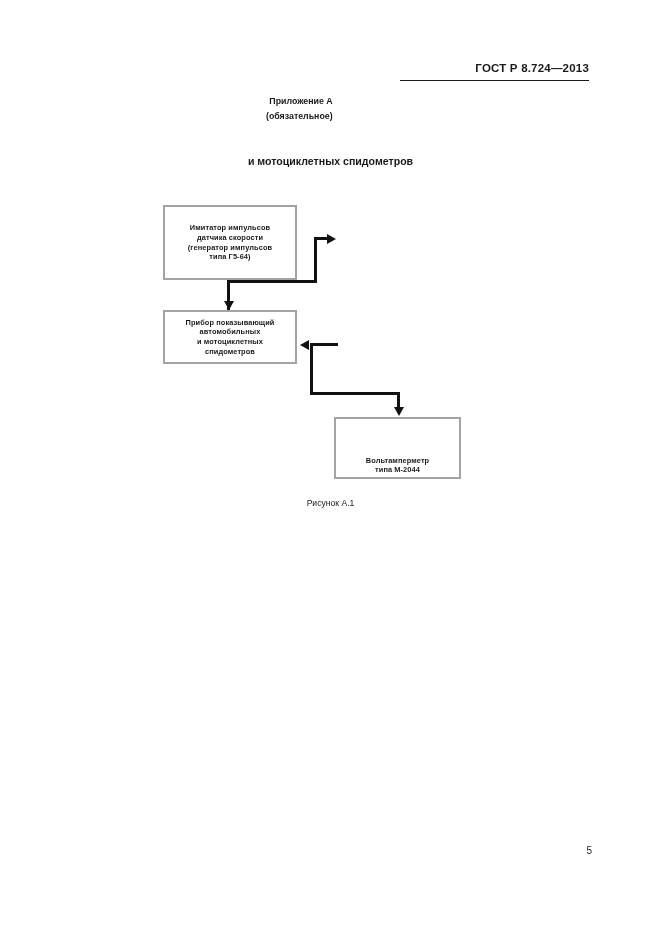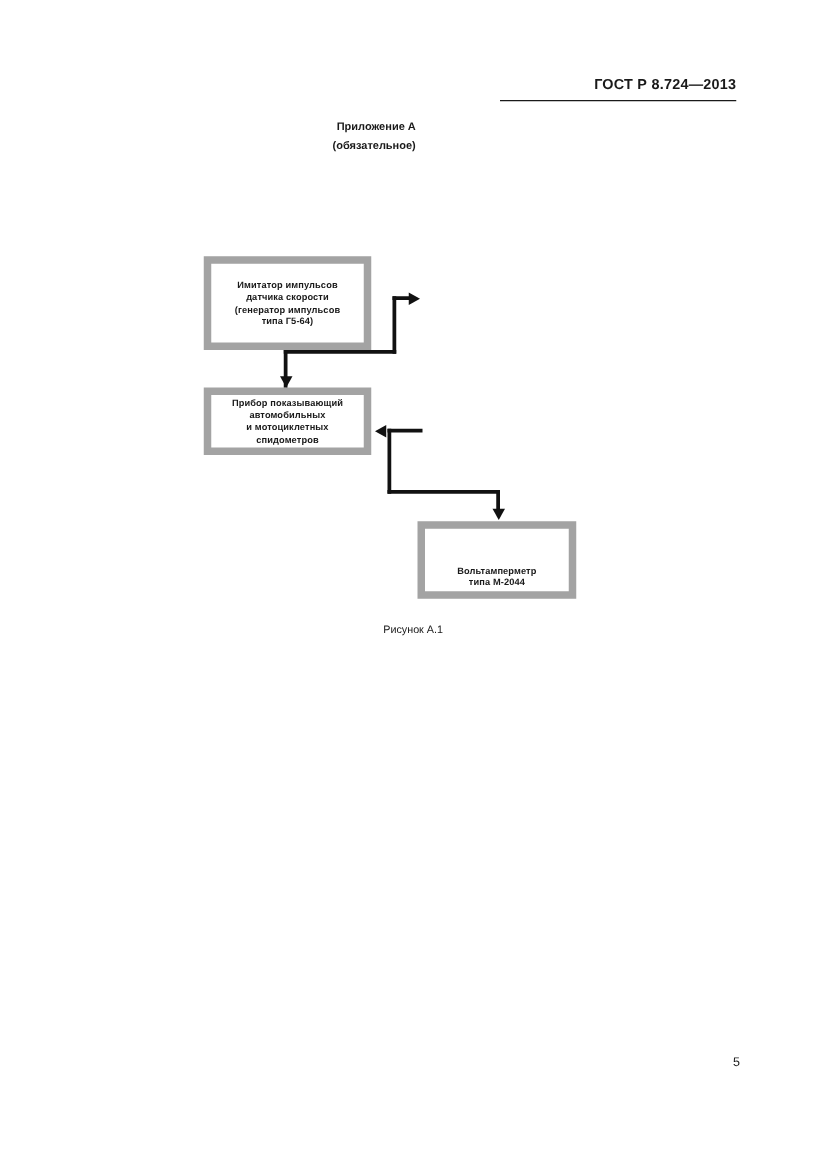--- a/index.html
+++ b/index.html
@@ -61,21 +61,21 @@
   
   .diagram {
     position: absolute;
     top: 195px;
     left: 150px;
     width: 340px;
     height: 300px;
   }
   .node {
     position: absolute;
-    border: 6px solid #a3a3a3;
+    border: 2px solid #a3a3a3;
     background: #ffffff;
     box-sizing: border-box;
     display: flex;
     align-items: center;
     justify-content: center;
     text-align: center;
     font-size: 7.4px;
     font-weight: bold;
     line-height: 9.6px;
     letter-spacing: 0.1px;
@@ -142,20 +142,21 @@
 
 <div class="doc-header">ГОСТ Р 8.724—2013</div>
 <div class="header-rule"></div>
 
 <div class="appendix-block">
   <div>Приложение А</div>
   <div>(обязательное)</div>
 </div>
 
 <div class="figure-title">
+  <div>и мотоциклетных спидометров</div>
 </div>
 
 <div class="diagram">
 
   <div class="node node-impulse">
     <div>
       <span>Имитатор импульсов</span>
       <span>датчика скорости</span>
       <span>(генератор импульсов</span>
       <span>типа Г5-64)</span>

